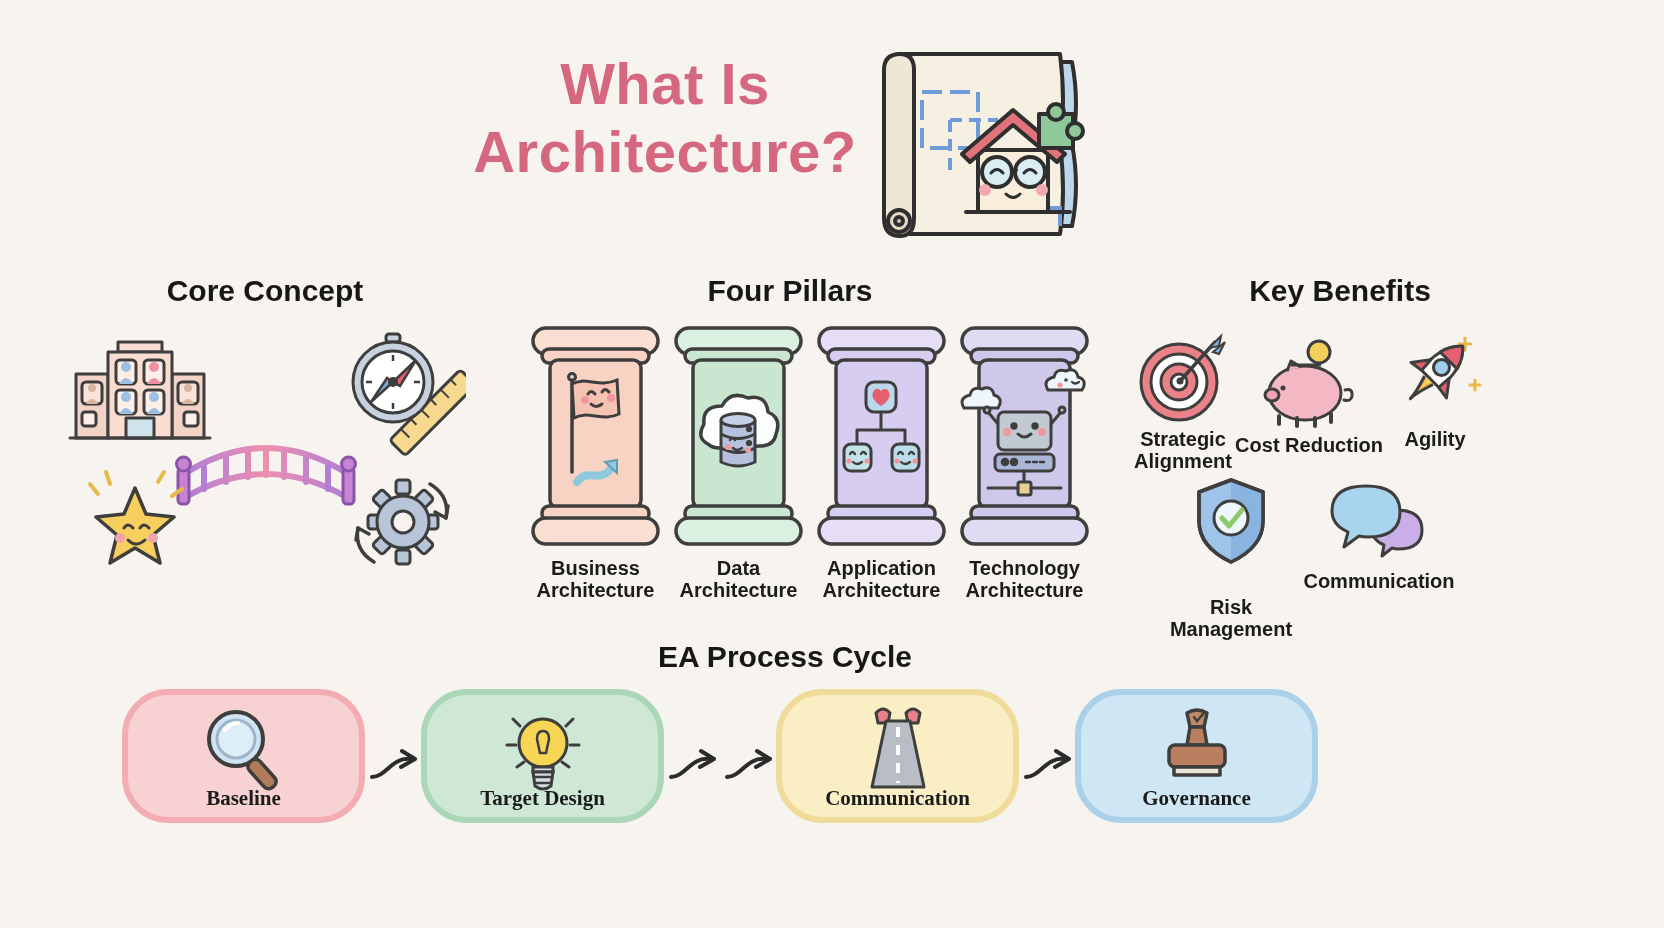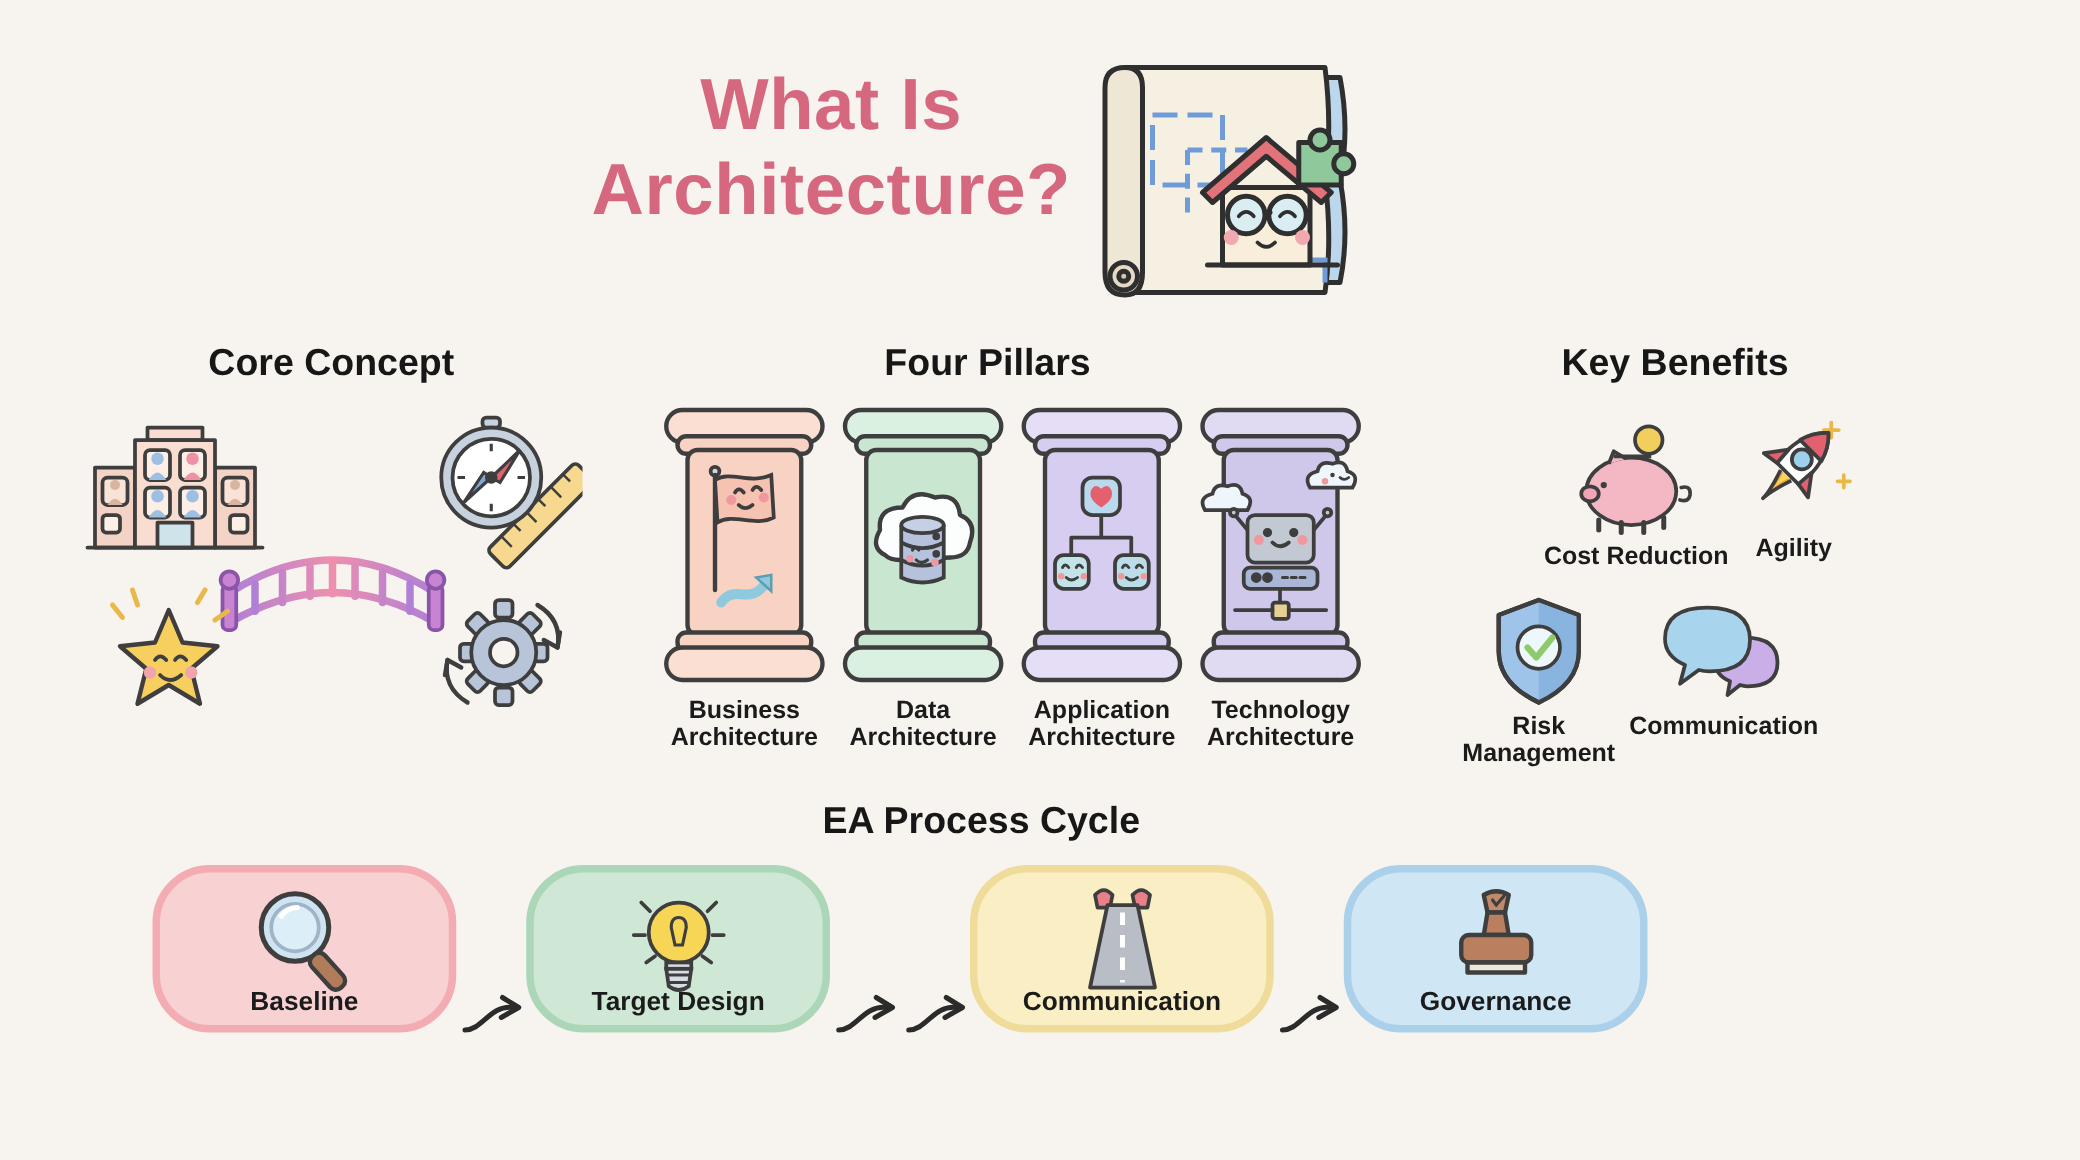--- a/index.html
+++ b/index.html
@@ -42,21 +42,21 @@
   }
 
   
   .benefits { left:1108px; top:318px; width:470px; height:300px; }
   .benefit-item { position:absolute; width:150px; display:flex; flex-direction:column; align-items:center; }
   .benefit-label { text-align:center; font-size:20px; font-weight:800; line-height:1.12; margin-top:4px; color:#1b1b1b; }
 
   
   .cycle-row {
     left:122px; top:686px; width:1336px; height:140px;
-    display:flex; align-items:flex-end;
+    display:flex; align-items:center;font-family:Liberation Serif, serif;
   }
   .cycle-card {
     width:243px; height:134px; border-radius:46px;
     border:6px solid transparent;
     display:flex; flex-direction:column; align-items:center; justify-content:flex-end;
     padding-bottom:6px; position:relative;
   }
   .cycle-card .step-icon { position:absolute; top:10px; left:50%; transform:translateX(-50%); }
   .cycle-label { font-size:21px; font-weight:800; color:#1b1b1b; }
   .cycle-arrow { flex:0 0 auto; margin:0 3px; transform:translateY(6px); }
@@ -349,20 +349,35 @@
       <circle cx="88" cy="112" r="4" fill="#f0979f"></circle>
     </svg>
     <div class="pillar-label">Technology Architecture</div>
   </div>
 </div>
 
 <div class="abs section-heading h-benefits">Key Benefits</div>
 
 <div class="abs benefits">
 
+  <div class="benefit-item" style="left:0px; top:14px;">
+    <svg width="96" height="92" viewBox="0 0 96 92">
+      <g stroke="#3e3e3e" stroke-width="3">
+        <circle cx="44" cy="50" r="38" fill="#ec8289"></circle>
+        <circle cx="44" cy="50" r="28" fill="#ffffff"></circle>
+        <circle cx="44" cy="50" r="18" fill="#ec8289"></circle>
+        <circle cx="44" cy="50" r="8" fill="#ffffff"></circle>
+      </g>
+      <path d="M46,48 L80,10" stroke="#3e3e3e" stroke-width="3.5" stroke-linecap="round"></path>
+      <path d="M74,16 l12,-12 l-2,10 z" fill="#7db5e0" stroke="#3e3e3e" stroke-width="2"></path>
+      <path d="M78,20 l12,-10 l-6,12 z" fill="#7db5e0" stroke="#3e3e3e" stroke-width="2"></path>
+      <circle cx="45" cy="49" r="3.5" fill="#3e3e3e"></circle>
+    </svg>
+    <div class="benefit-label">Strategic Alignment</div>
+  </div>
 
   <div class="benefit-item" style="left:126px; top:20px;">
     <svg width="104" height="92" viewBox="0 0 104 92">
       <circle cx="62" cy="14" r="11" fill="#f2cf5c" stroke="#3e3e3e" stroke-width="3"></circle>
       <g stroke="#3e3e3e" stroke-width="3" stroke-linejoin="round">
         <path d="M88,52 q8,-2 7,6 q-1,6 -8,4" fill="none" stroke-linecap="round"></path>
         <ellipse cx="48" cy="55" rx="36" ry="27" fill="#f4b8c4"></ellipse>
         <path d="M30,33 l4,-10 l10,6" fill="#f4b8c4"></path>
         <path d="M34,27 h30" stroke-width="3"></path>
         <path d="M22,78 v8 M40,80 v8 M58,80 v8 M74,76 v8" stroke-linecap="round" stroke-width="4"></path>
@@ -385,21 +400,21 @@
         <path d="M35,38 l-12,16 l13,-2 z" fill="#e2606f"></path>
         <path d="M61,38 l12,16 l-13,-2 z" fill="#e2606f"></path>
         <circle cx="48" cy="36" r="8" fill="#9ecfec"></circle>
         <path d="M42,54 q6,18 6,26 q0,-8 6,-26" fill="#f5a44c"></path>
         <path d="M45,54 q3,10 3,16 q0,-6 3,-16" fill="#f7d656" stroke="none"></path>
       </g>
     </svg>
     <div class="benefit-label">Agility</div>
   </div>
 
-  <div class="benefit-item" style="left:48px; top:158px;">
+  <div class="benefit-item" style="left:48px; top:158px;gap:26px;">
     <svg width="82" height="90" viewBox="0 0 82 90">
       <path d="M41,4 L73,16 V45 Q73,71 41,86 Q9,71 9,45 V16 Z" fill="#9fc4ea" stroke="#3e3e3e" stroke-width="3.5" stroke-linejoin="round"></path>
       <path d="M41,4 L73,16 V45 Q73,71 41,86 Z" fill="#8ab4e0" stroke="none"></path>
       <path d="M41,4 L73,16 V45 Q73,71 41,86 Q9,71 9,45 V16 Z" fill="none" stroke="#3e3e3e" stroke-width="3.5" stroke-linejoin="round"></path>
       <circle cx="41" cy="42" r="17" fill="#eef7fb" stroke="#3e3e3e" stroke-width="3"></circle>
       <path d="M32,42 l7,8 l13,-16" fill="none" stroke="#8fca6a" stroke-width="5" stroke-linecap="round" stroke-linejoin="round"></path>
     </svg>
     <div class="benefit-label">Risk Management</div>
   </div>
 

